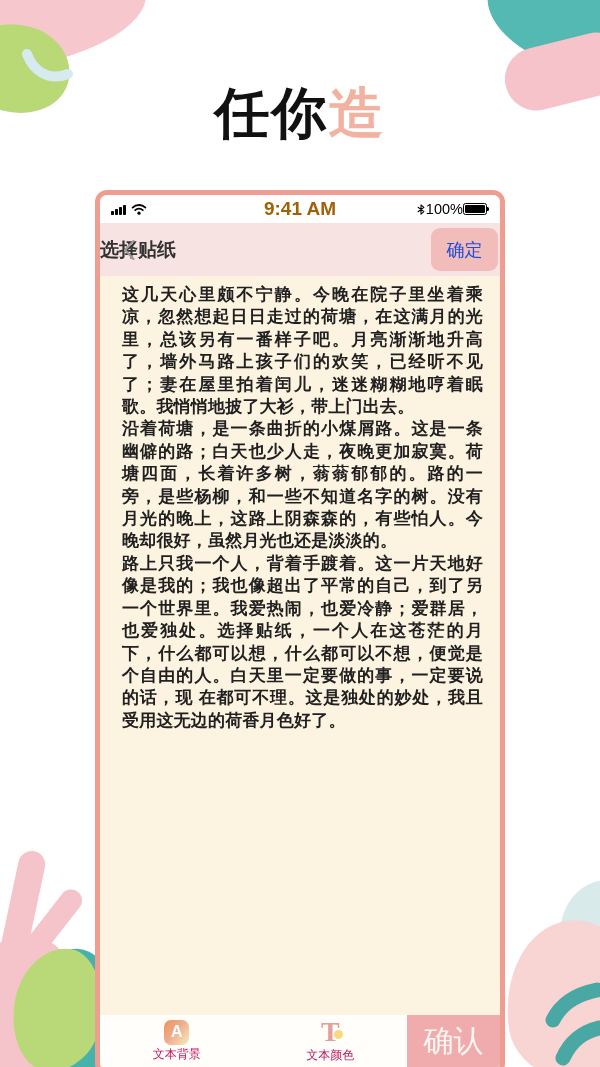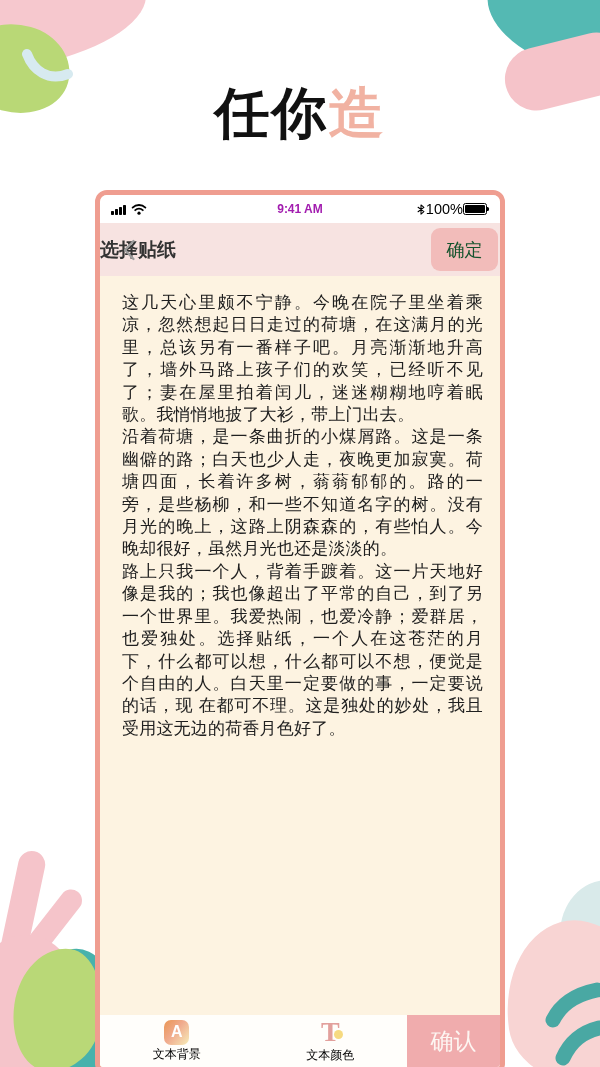--- a/index.html
+++ b/index.html
@@ -41,51 +41,51 @@
     border:5px solid #ef9d90;border-radius:12px 12px 8px 8px;background:#fdf3e1;overflow:hidden;
     display:flex;flex-direction:column;z-index:2;}
 
   .status-bar{height:28px;flex:0 0 28px;background:#ffffff;display:flex;align-items:center;
     justify-content:space-between;padding:0 11px;position:relative;}
   .sb-left{display:flex;align-items:center;gap:5px;}
   .signal{display:flex;align-items:flex-end;gap:1.5px;height:11px;}
   .signal i{display:block;width:2.6px;background:#000;border-radius:0.8px;}
   .signal i:nth-child(1){height:4px;} .signal i:nth-child(2){height:6px;}
   .signal i:nth-child(3){height:8px;} .signal i:nth-child(4){height:10px;}
-  .sb-time{position:absolute;left:0;right:0;text-align:center;font-size:12px;font-weight:700;color:#a21caf;}
+  .sb-time{position:absolute;left:0;right:0;text-align:center;font-size:19px;font-weight:700;color:#a16207;}
   .sb-right{display:flex;align-items:center;position:relative;z-index:1;}
   .sb-batt-pct{font-size:14.5px;font-weight:400;color:#000;}
   .battery{position:relative;width:22px;height:10.5px;border:1px solid #000;border-radius:2.5px;}
   .battery .fill{position:absolute;left:1.3px;top:1.3px;right:1.3px;bottom:1.3px;background:#000;border-radius:1px;}
   .battery-nub{width:1.6px;height:4px;background:#000;border-radius:0 1.5px 1.5px 0;margin-left:0.5px;}
 
   .nav-bar{height:53px;flex:0 0 53px;background:#f7e3e1;position:relative;
     display:flex;align-items:center;justify-content:flex-start;}
   .back-btn{position:absolute;left:12px;top:0;bottom:0;width:34px;display:flex;align-items:center;justify-content:center;cursor:pointer;}
   .nav-title{font-size:19px;font-weight:600;color:#333;}
   .confirm-chip{position:absolute;right:2px;top:5px;bottom:5px;width:67px;background:#f2bcba;
     border-radius:9px;display:flex;align-items:center;justify-content:center;
-    color:#14532d;font-size:18px;cursor:pointer;}
+    color:#1d4ed8;font-size:18px;cursor:pointer;}
 
-  .content{flex:1 1 auto;background:#fdf3e1;padding:16px 17px 0 22px;overflow:hidden;}
+  .content{flex:1 1 auto;background:#fdf3e1;padding:8px 17px 0 22px;overflow:hidden;font-weight:bold;}
   .content p{margin:0;font-size:17px;line-height:22.4px;color:#202020;
     text-align:justify;letter-spacing:0.2px;}
 
   .toolbar{height:52px;flex:0 0 52px;background:#fffefb;display:flex;align-items:stretch;}
   .tool-items{flex:1;display:flex;}
   .tool-item{flex:1;display:flex;flex-direction:column;align-items:center;justify-content:center;gap:1px;cursor:pointer;}
   .icon-a{width:25px;height:25px;border-radius:7px;display:flex;align-items:center;justify-content:center;
     background:linear-gradient(130deg,#eb9a60 10%,#f0ab8e 45%,#f6e7b5 95%);
     color:#fff;font-size:16px;font-weight:700;}
   .icon-t{position:relative;width:25px;height:27px;display:flex;align-items:center;justify-content:center;}
   .icon-t .dot{position:absolute;right:0px;top:11px;width:9px;height:9px;border-radius:50%;background:#f4d46a;opacity:0.85;}
   .icon-t .glyph{position:relative;font-family:"Liberation Serif", serif;font-weight:700;font-size:28px;
     line-height:1;color:#e2a09c;}
-  .tool-label{font-size:12px;color:#000000;}
-  .confirm-main{width:93px;background:#f0acad;color:#fdf6f2;font-size:23px;
+  .tool-label{font-size:12px;color:#be185d;}
+  .confirm-main{width:93px;background:#f0acad;color:#fdf6f2;font-size:30px;
     display:flex;align-items:center;justify-content:center;cursor:pointer;}
 </style>
 </head>
 <body>
 
 <div class="stage">
 
   <div class="decor blob-tl-pink"></div>
   <div class="decor blob-tl-green"></div>
   <svg class="decor swoosh-tl" width="58" height="44" viewBox="0 0 58 44">

